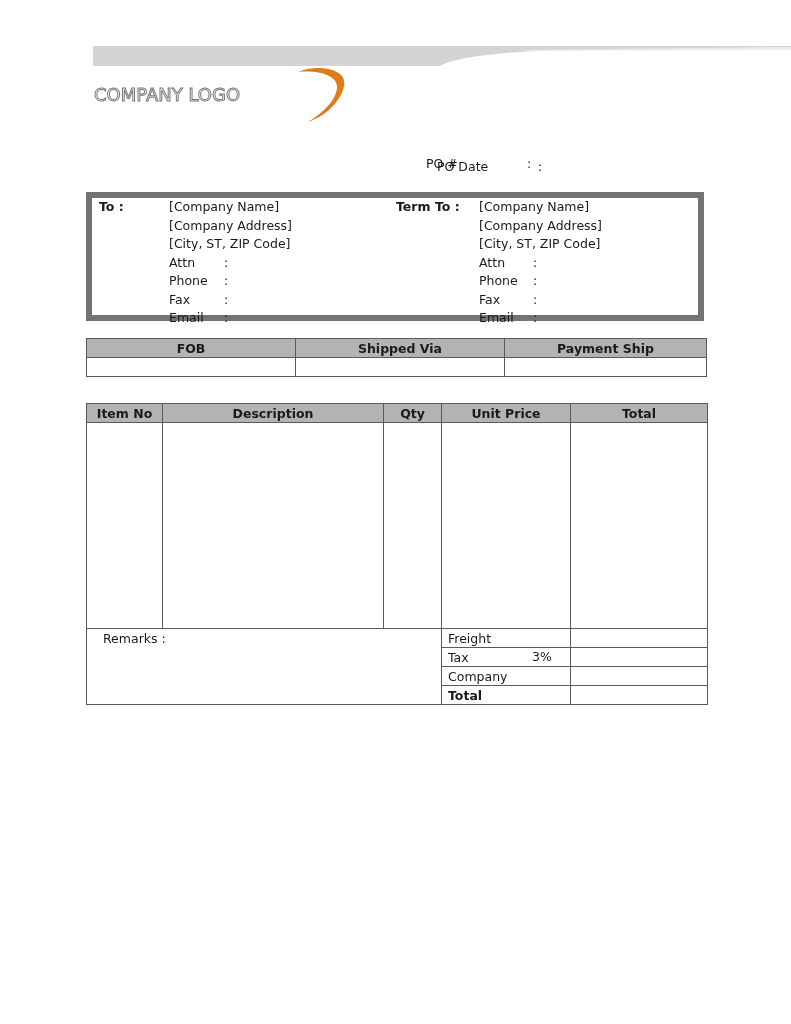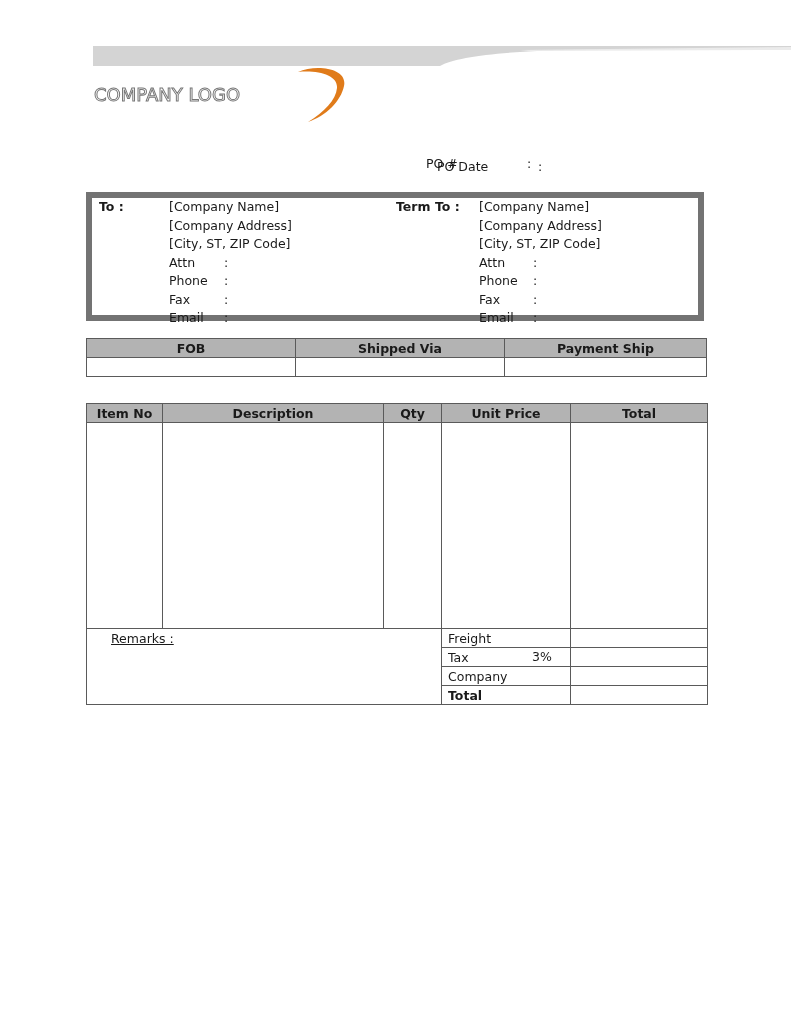--- a/index.html
+++ b/index.html
@@ -29,21 +29,21 @@
     
     table { border-collapse: collapse; position: absolute; table-layout: fixed; }
     th, td { border: 1px solid #5a5a5a; padding: 0; }
     th { background: #b3b3b3; font-weight: bold; font-size: 12.5px; height: 18px; text-align: center; color: #1a1a1a; }
     #terms-table { left: 86px; top: 338px; width: 620px; }
     #terms-table td { height: 18px; }
     #items-table { left: 86px; top: 391px; width: 621px; margin-top: 12px; }
     #items-table td.body-cell { height: 205px; }
     .sum-row td { height: 18px; }
     .sum-label { padding-left: 6px !important; text-align: left; position: relative; }
-    .remarks { vertical-align: top; padding: 2px 24px !important; text-decoration: underline; }
+    .remarks { vertical-align: top; padding: 2px 16px !important; }
     .tax-pct { position: absolute; left: 90px; top: 1px; }
     .bold { font-weight: bold; }
   </style>
 </head>
 <body>
 
 <svg id="band" class="abs" width="791" height="80" viewBox="0 0 791 80">
   <path d="M93 46 L791 46 L791 49 L560 50 C500 52 455 57 440 66 L93 66 Z" fill="#d4d4d4"></path>
   <path d="M520 50 L791 47 L791 50 L530 51 Z" fill="#ebebeb"></path>
 </svg>

